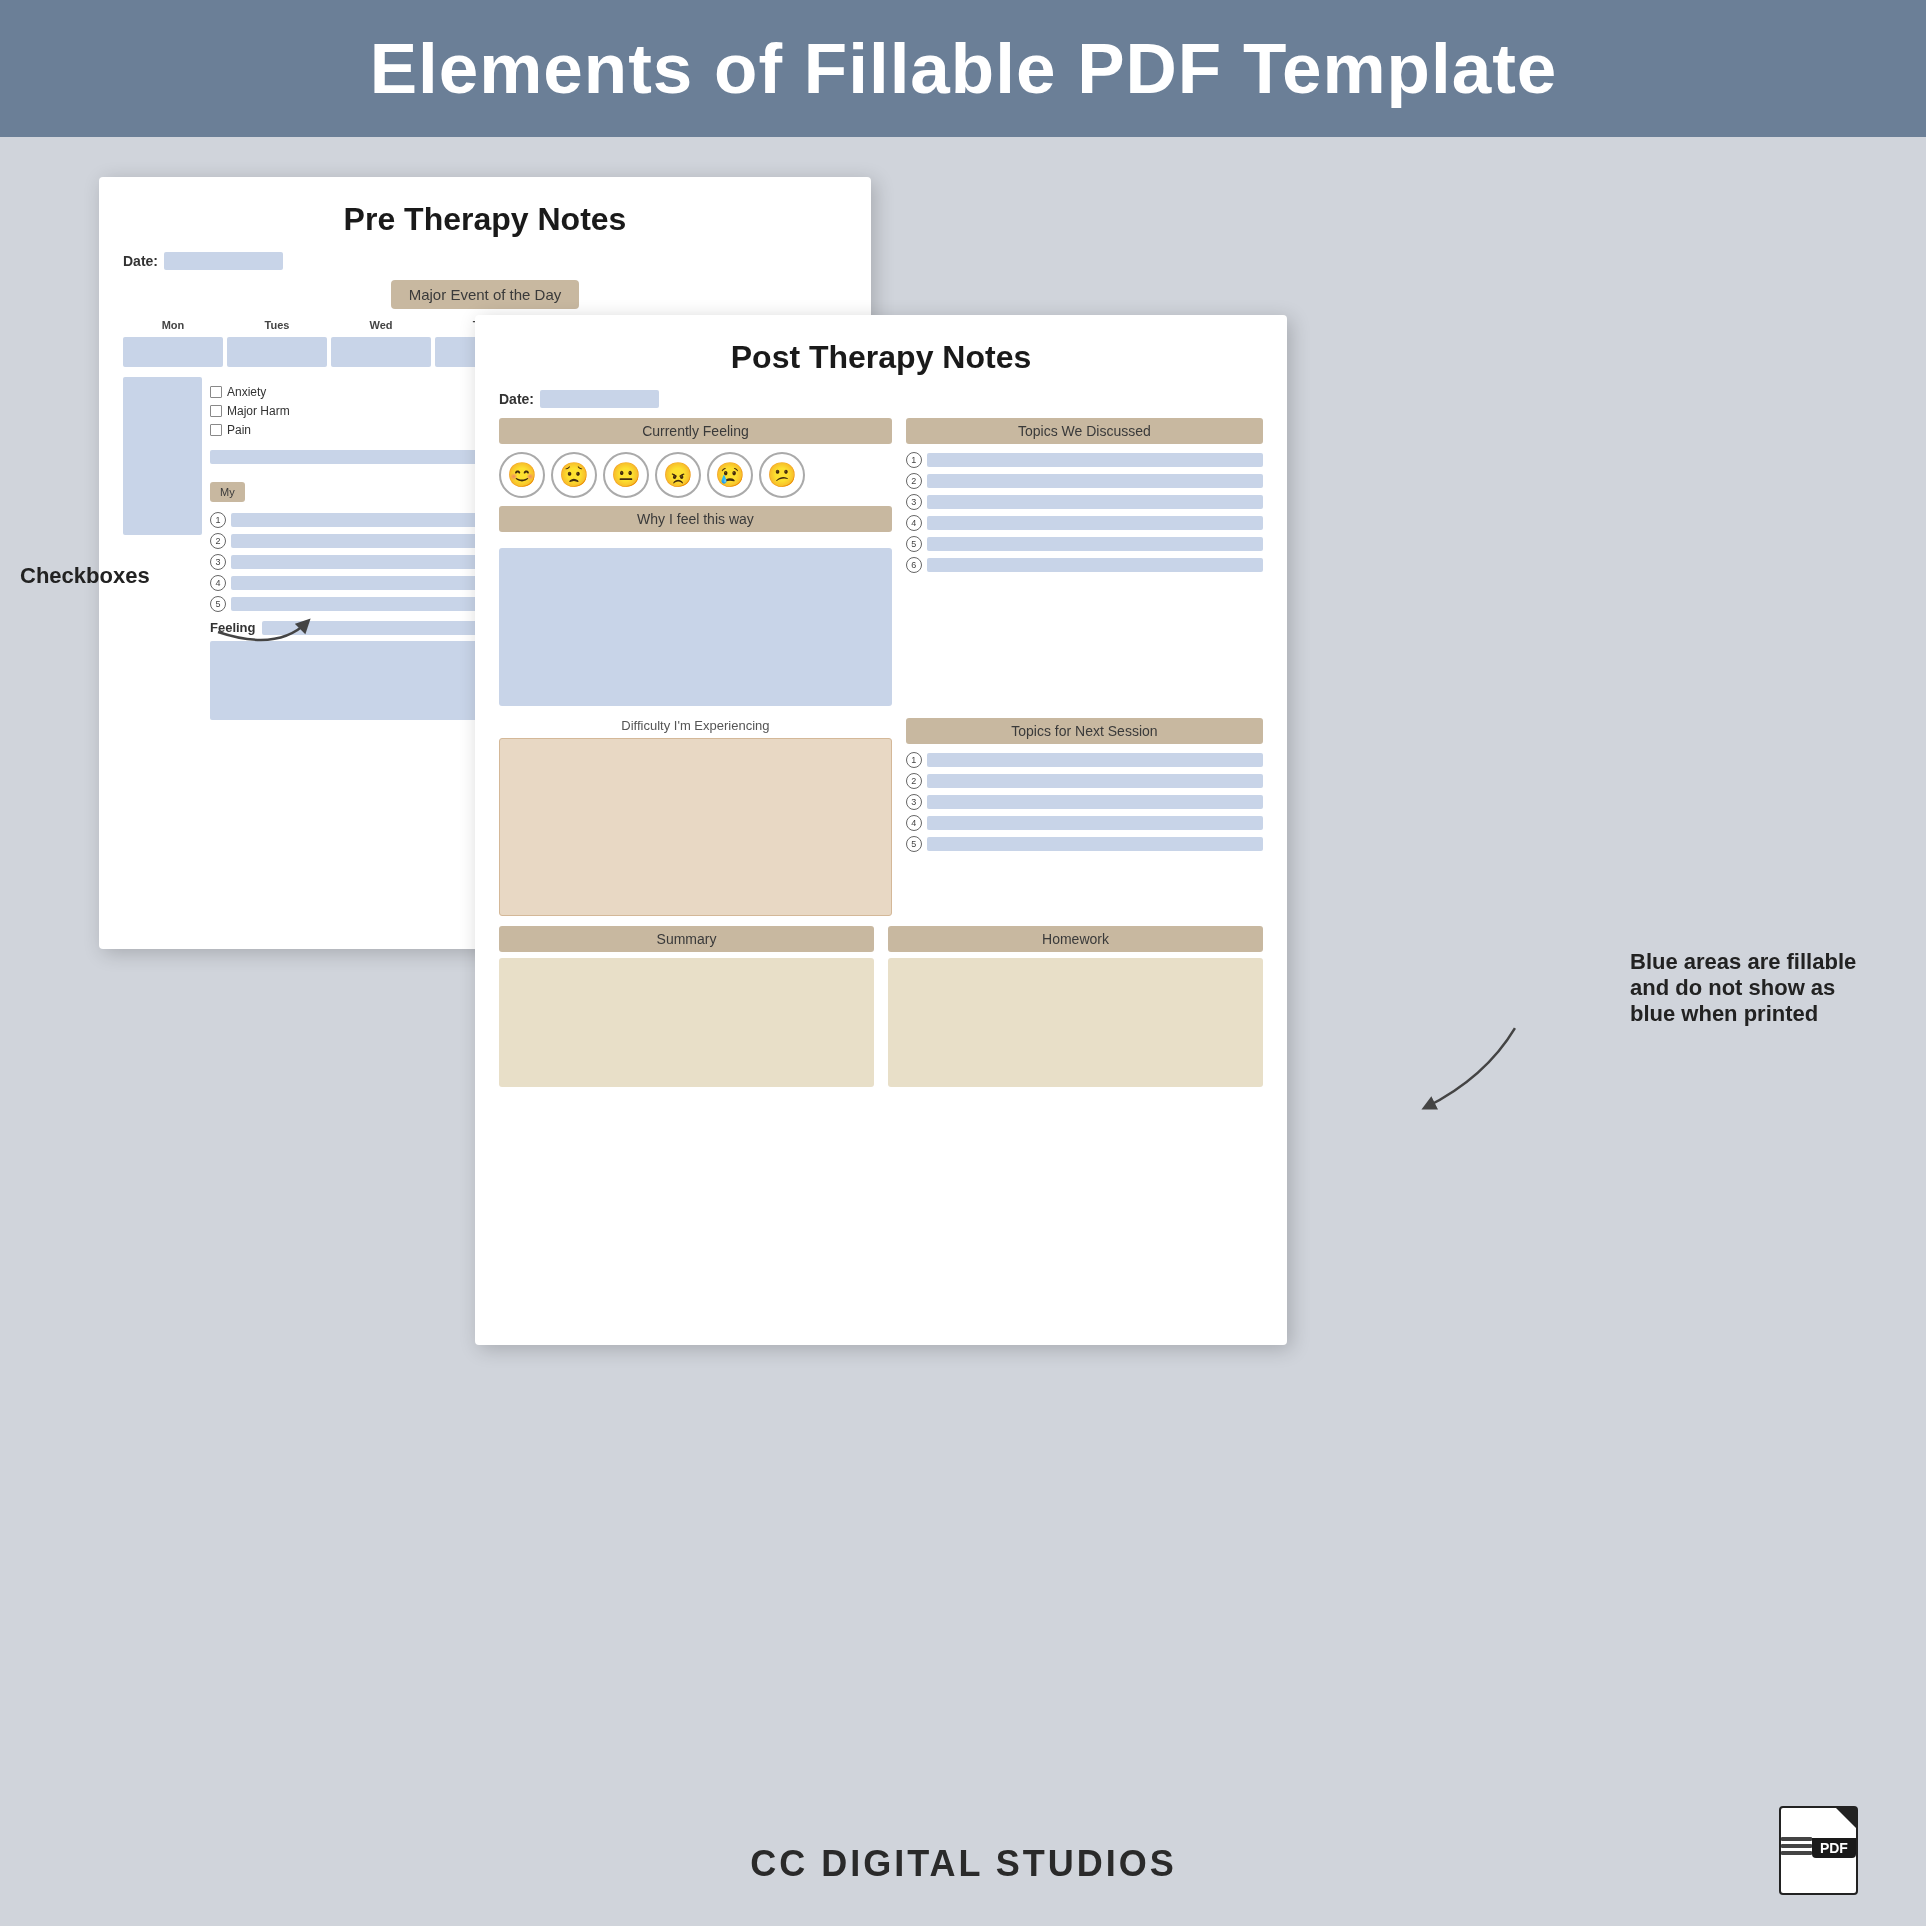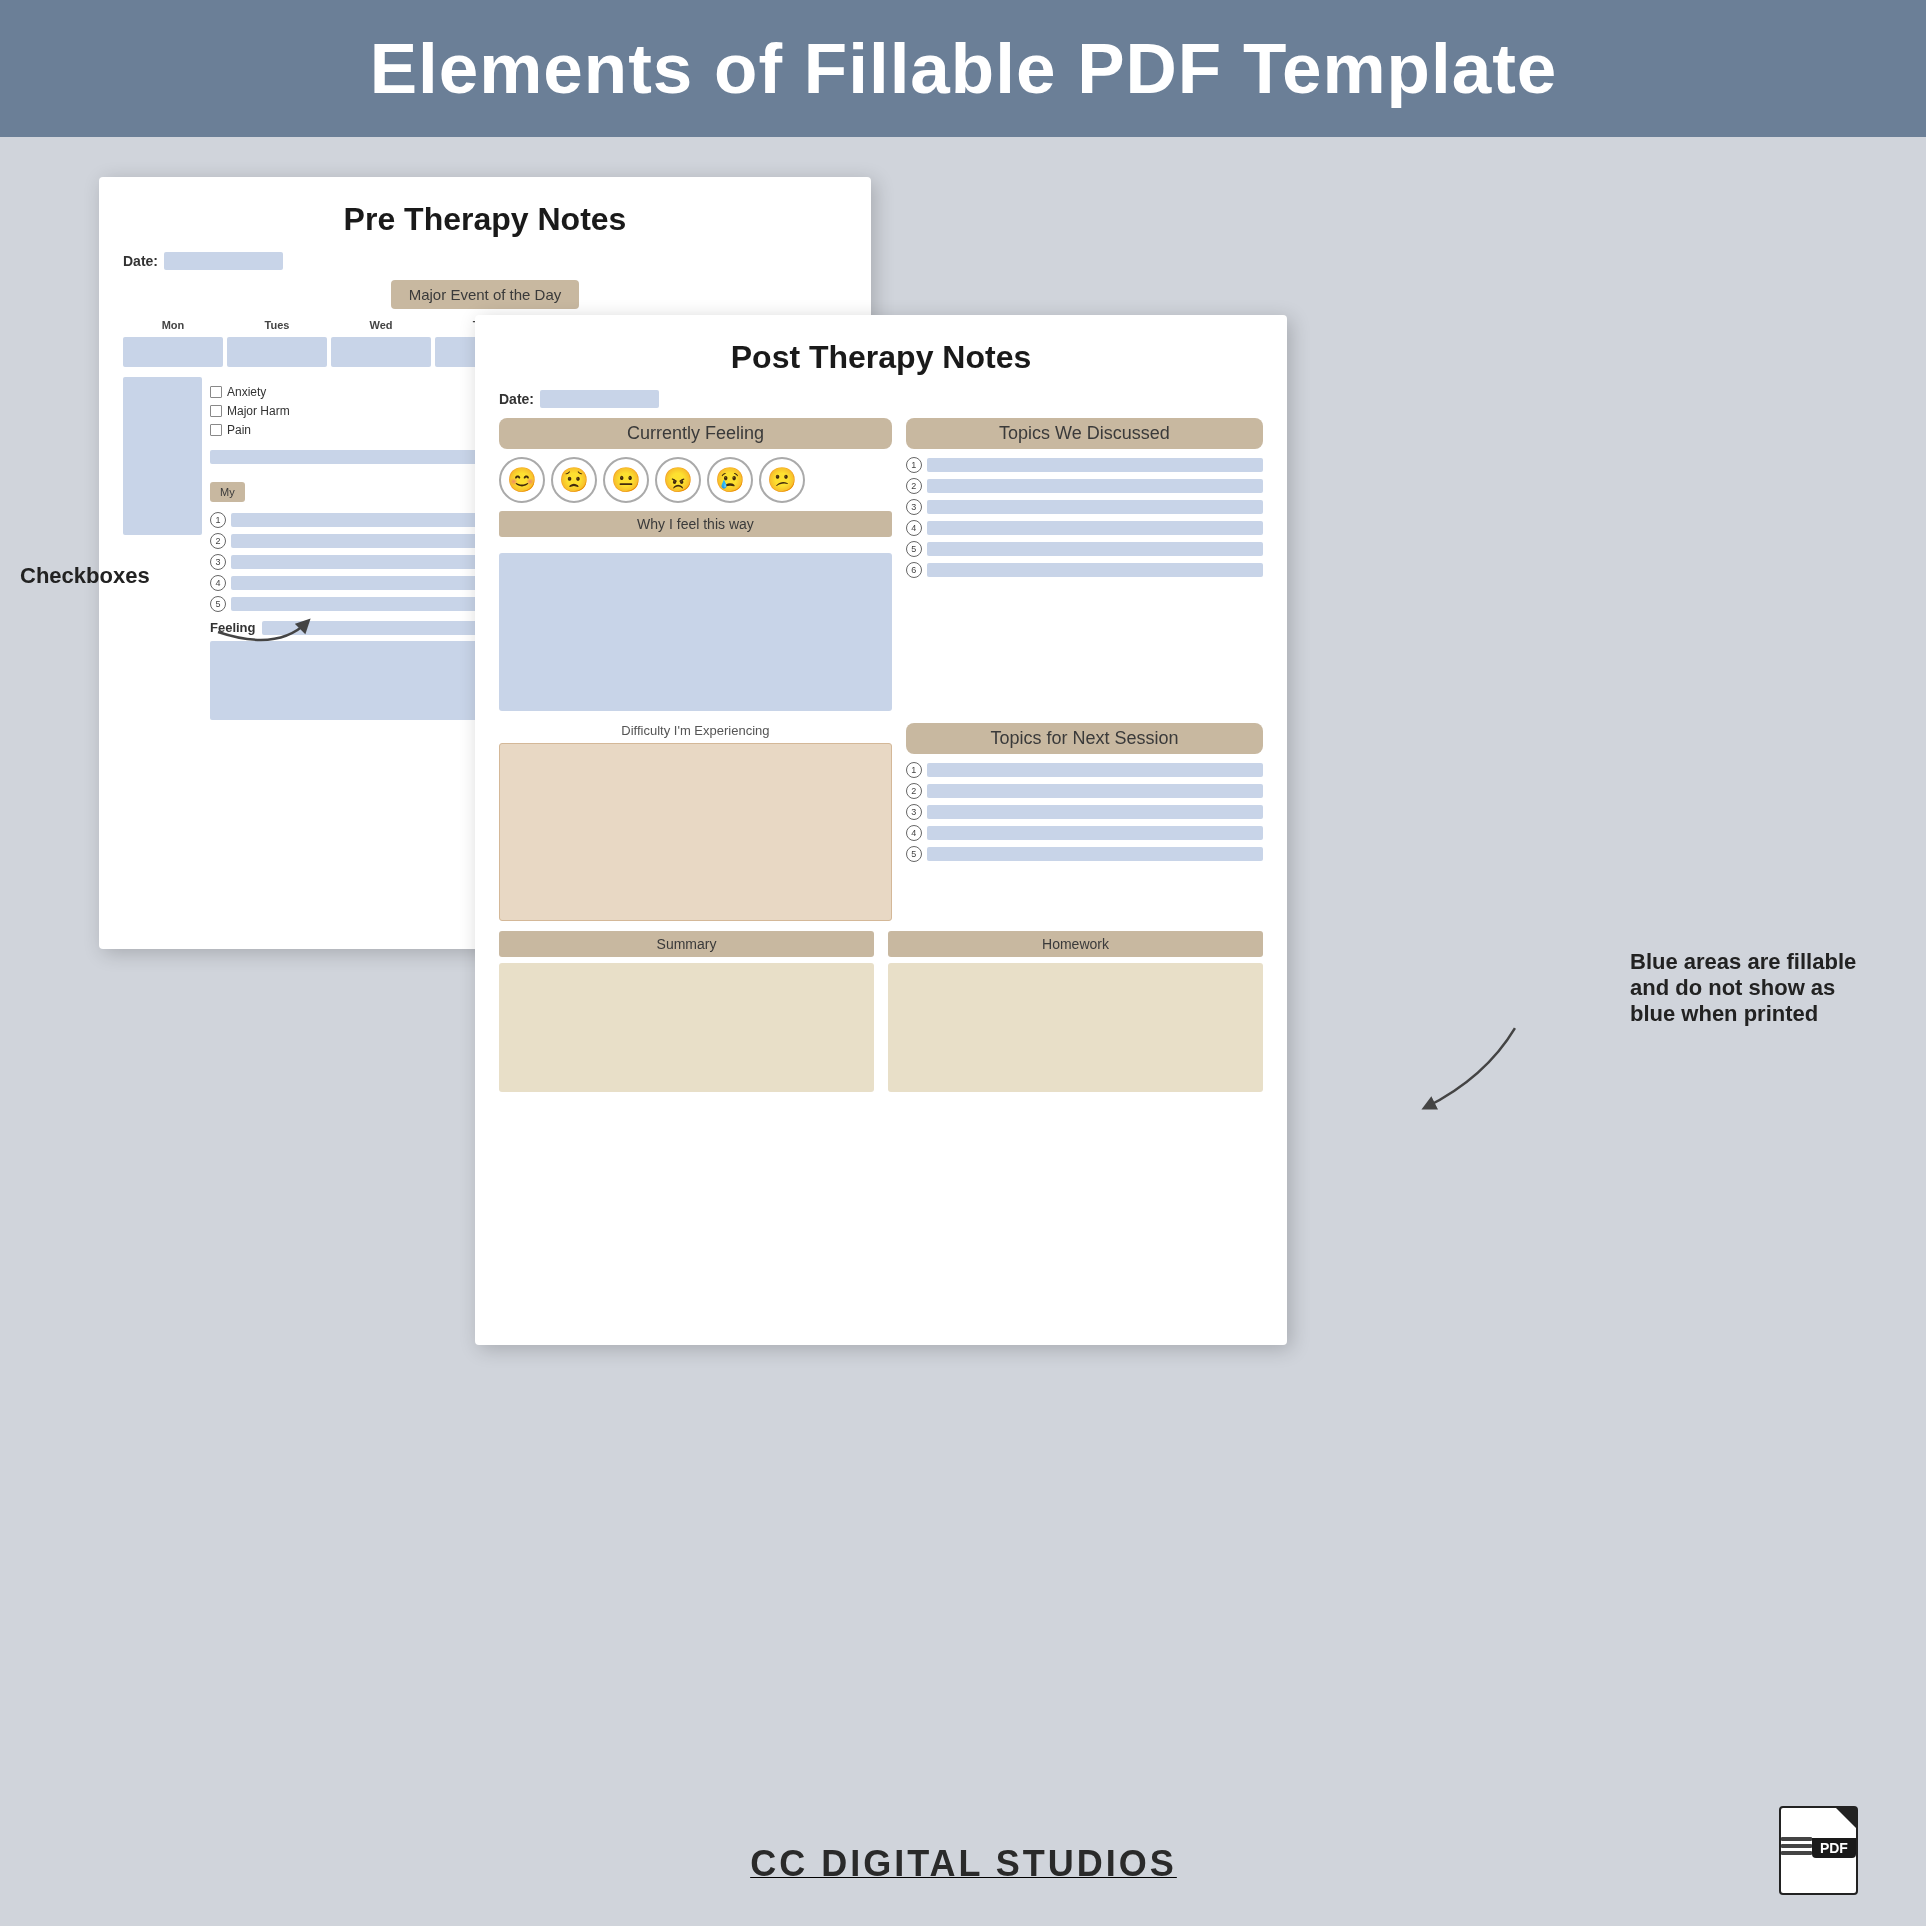--- a/index.html
+++ b/index.html
@@ -239,23 +239,23 @@
     }
     .col-left {
       flex: 1.1;
     }
     .col-right {
       flex: 1;
     }
 
     .section-label {
       background: #c8b8a0;
-      border-radius: 8px;
+      border-radius: 3px;
       padding: 5px 12px;
-      font-size: 18px;
+      font-size: 14px;
       color: #3a3a3a;
       text-align: center;
       margin-bottom: 8px;
     }
 
     
     .emoji-row {
       display: flex;
       gap: 6px;
       margin-bottom: 8px;
@@ -366,21 +366,20 @@
       height: 100%;
       pointer-events: none;
     }
 
     
     .footer {
       position: absolute;
       bottom: 40px;
       width: 100%;
       text-align: center;
-      text-decoration: underline;
     }
     .footer-text {
       font-size: 36px;
       font-weight: 900;
       color: #2a2a2a;
       letter-spacing: 3px;
     }
 
     
     .pdf-icon {

